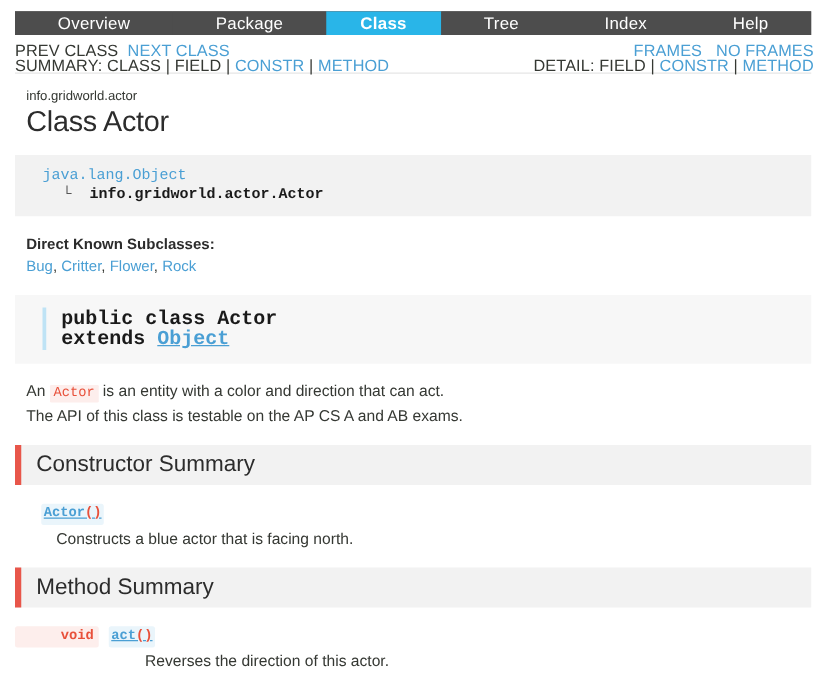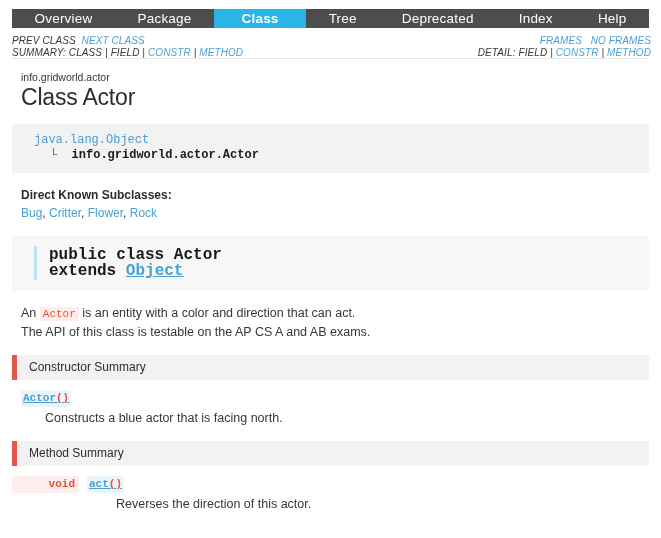--- a/index.html
+++ b/index.html
@@ -49,28 +49,27 @@
   .nav-tab.active {
     background: #29b5e8;
     color: #ffffff;
     font-weight: bold;
     flex: 0 0 92px;
   }
 
   
   .subnav {
     padding: 7px 12px 0 12px;
-    font-size: 10px;
+    font-size: 13px;
     line-height: 11.5px;
     letter-spacing: .1px;
     color: #353833;
     position: relative;
     height: 26px;
     box-sizing: border-box;
-    font-style: italic;
   }
   .subnav .left {
     position: absolute;
     left: 12px;
     top: 7px;
     text-align: left;
   }
   .subnav .right {
     position: absolute;
     right: 10px;
@@ -173,21 +172,21 @@
     padding: 1px 3px;
     border-radius: 1px;
   }
 
   
   .section-head {
     margin-top: 14px;
     background: #f2f2f2;
     border-left: 5px solid #e8564a;
     padding: 5px 0 6px 12px;
-    font-size: 12px;
+    font-size: 18px;
     color: #2c2c2c;
     font-weight: normal;
   }
 
   
   .member {
     margin-top: 6px;
   }
   .member-sig {
     display: flex;
@@ -219,21 +218,21 @@
   .parens { color: #e8503a; background: transparent; }
   .member-desc {
     margin: 2px 0 0 104px;
     font-size: 12.5px;
     line-height: 18px;
     color: #353833;
   }
   .ctor-sig {
     margin-left: 9px;
   }
-  .ctor-sig .mname { margin-left: 0; }
+  .ctor-sig .mname { margin-left: 12px; }
   .ctor-desc {
     margin: 2px 0 0 33px;
   }
 </style>
 </head>
 <body>
 
 <div class="page">
 
   <div class="topnav-wrap">
@@ -242,23 +241,20 @@
         <span>Overview</span>
       </div>
       <div class="nav-tab">
         <span>Package</span>
       </div>
       <div class="nav-tab active">
         <span>Class</span>
       </div>
       <div class="nav-tab">
         <span>Tree</span>
-      </div>
-      <div class="nav-tab">
-        <span>Deprecated</span>
       </div>
       <div class="nav-tab">
         <span>Index</span>
       </div>
       <div class="nav-tab">
         <span>Help</span>
       </div>
     </nav>
   </div>
 

